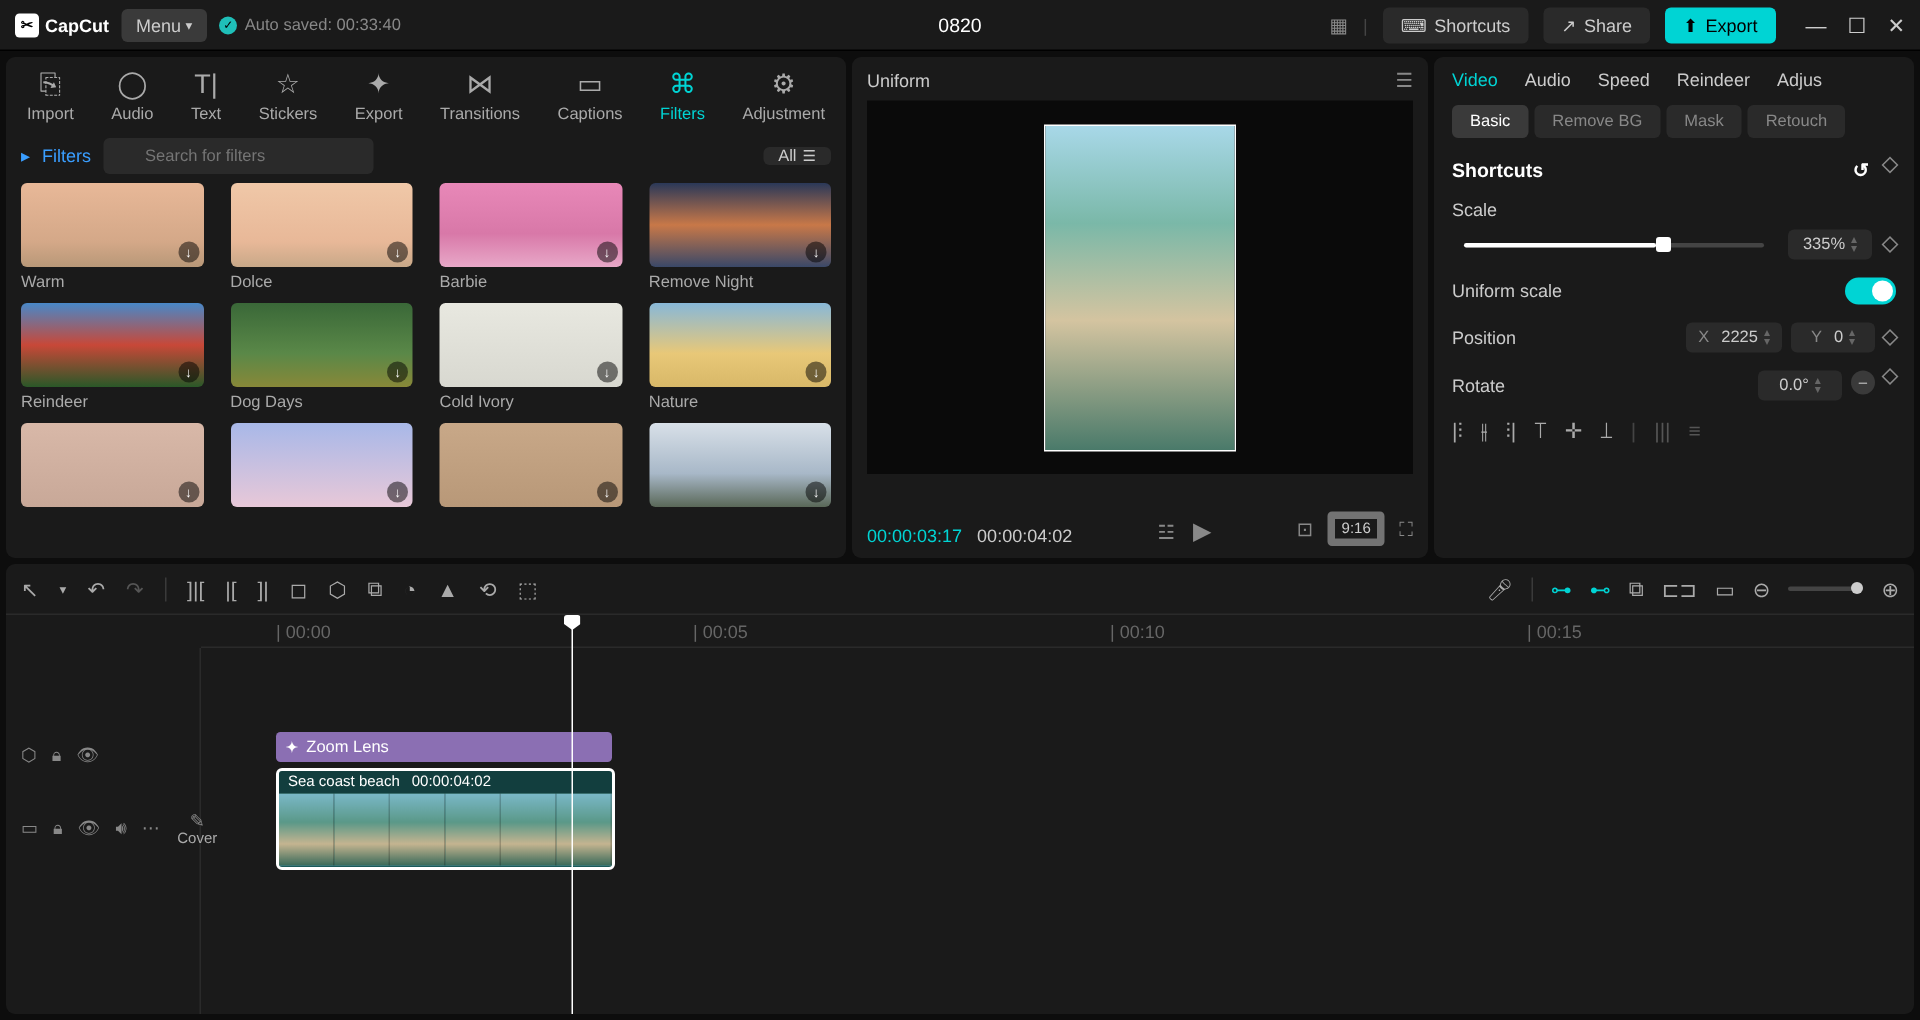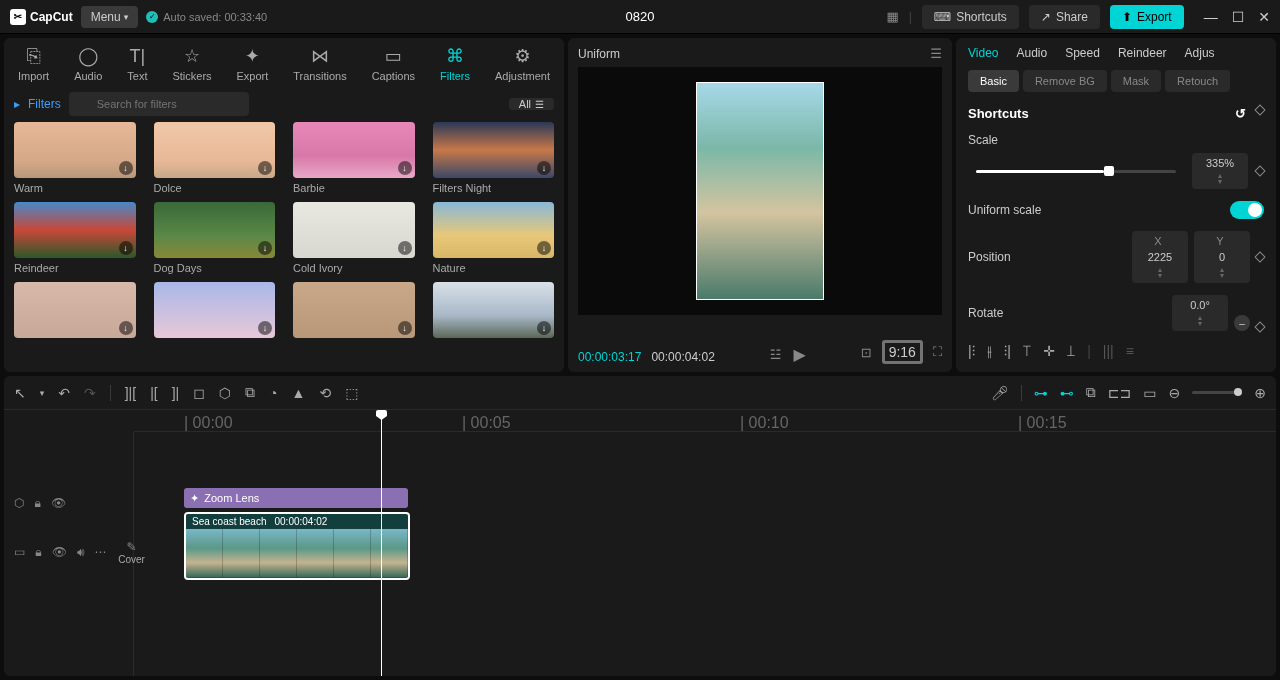--- a/index.html
+++ b/index.html
@@ -38,55 +38,55 @@
 .player-title { color:#ccc; font-size:12px; }
 .preview-area { flex:1; background:#0a0a0a; display:flex; align-items:center; justify-content:center; position:relative; }
 .preview-frame { width:128px; height:218px; border:1px solid #fff; display:flex; }
 .preview-content { width:100%; height:100%; background:linear-gradient(180deg,#a8d8e8 0%,#7ab8a8 30%,#d4c4a0 60%,#4a7a6a 100%); position:relative; }
 .player-controls { display:flex; align-items:flex-end; justify-content:space-between; margin-top:25px; }
 .time-display { display:flex; gap:10px; font-size:12px; font-family:monospace; }
 .time-current { color:#00d4d4; }
 .time-total { color:#ccc; }
 .pc-center { display:flex; gap:12px; align-items:center; color:#ccc; }
 .pc-right { display:flex; gap:10px; align-items:center; color:#ccc; }
-.ratio-badge { border:3px solid #737373; border-radius:3px; padding:1px 4px; font-size:14px; }
+.ratio-badge { border:5px solid #737373; border-radius:3px; padding:1px 4px; font-size:10px; }
 .right-panel { width:320px; background:#1a1a1a; border-radius:6px; margin:4px; padding:8px 12px; overflow:hidden; }
 .prop-tabs { display:flex; gap:18px; margin-bottom:10px; font-size:12px; white-space:nowrap; overflow:hidden; }
 .prop-tab { color:#ccc; cursor:pointer; }
 .prop-tab.active { color:#00d4d4; font-weight:500; }
 .sub-tabs { display:flex; gap:4px; margin-bottom:14px; }
 .sub-tab { background:#2a2a2a; padding:5px 12px; border-radius:4px; font-size:11px; color:#888; cursor:pointer; }
 .sub-tab.active { background:#3a3a3a; color:#fff; }
 .section-title { display:flex; justify-content:space-between; align-items:center; margin-bottom:12px; }
 .section-title span { font-weight:600; color:#fff; font-size:13px; }
 .section-icons { display:flex; gap:10px; color:#888; }
 .prop-row { display:flex; align-items:center; justify-content:space-between; margin-bottom:12px; font-size:12px; gap:8px; }
 .prop-label { color:#ccc; }
 .slider { flex:1; height:3px; background:#444; position:relative; border-radius:2px; margin:0 8px; }
 .slider-fill { height:100%; background:#fff; border-radius:2px; }
 .slider-thumb { position:absolute; width:10px; height:10px; background:#fff; border-radius:2px; top:-4px; }
-.value-box { background:#2a2a2a; padding:4px 8px; border-radius:4px; font-size:11px; color:#ccc; display:flex; align-items:center; gap:4px; min-width:56px; justify-content:center;flex-direction:column; }
+.value-box { background:#2a2a2a; padding:4px 8px; border-radius:4px; font-size:11px; color:#ccc; display:flex; align-items:center; gap:4px; min-width:56px; justify-content:center; }
 .stepper { color:#666; font-size:8px; line-height:6px; }
 .toggle { width:34px; height:18px; background:#00d4d4; border-radius:9px; position:relative; cursor:pointer; }
 .toggle::after { content:""; position:absolute; width:14px; height:14px; background:#fff; border-radius:50%; top:2px; right:2px; }
 .align-row { display:flex; gap:12px; margin-top:8px; color:#aaa; }
 .align-row span { cursor:pointer; font-size:14px; }
 .icon-btn { color:#888; cursor:pointer; font-size:13px; }
 .diamond { transform:rotate(45deg); display:inline-block; width:8px; height:8px; border:1px solid #888; }
 .circle-btn { width:16px; height:16px; border-radius:50%; background:#3a3a3a; display:flex; align-items:center; justify-content:center; font-size:10px; }
 .timeline-area { height:300px; background:#1a1a1a; margin:0 4px 4px; border-radius:6px; display:flex; flex-direction:column; }
 .timeline-toolbar { height:34px; display:flex; align-items:center; padding:0 10px; gap:14px; color:#aaa; border-bottom:1px solid #2a2a2a; }
 .tt-group { display:flex; gap:14px; align-items:center; }
 .tt-sep { width:1px; height:16px; background:#3a3a3a; }
 .tt-right { margin-left:auto; display:flex; gap:12px; align-items:center; }
 .tt-icon { cursor:pointer; font-size:14px; }
 .tt-icon.cyan { color:#00d4d4; }
 .zoom-slider { width:50px; height:3px; background:#444; position:relative; border-radius:2px; }
 .zoom-slider::after { content:""; position:absolute; width:8px; height:8px; background:#ccc; border-radius:50%; top:-3px; right:0; }
-.ruler { height:22px; position:relative; color:#666; font-size:16px; border-bottom:1px solid #2a2a2a; margin-left:130px; }
+.ruler { height:22px; position:relative; color:#666; font-size:12px; border-bottom:1px solid #2a2a2a; margin-left:130px; }
 .ruler-mark { position:absolute; top:4px; }
 .playhead { position:absolute; top:0; width:1px; background:#fff; z-index:10; }
 .playhead::before { content:""; position:absolute; top:0; left:-5px; width:11px; height:10px; background:#fff; border-radius:2px; clip-path:polygon(0 0,100% 0,100% 60%,50% 100%,0 60%); }
 .tracks-area { flex:1; display:flex; position:relative; }
 .track-labels { width:130px; border-right:1px solid #2a2a2a; }
 .track-label-row { height:30px; display:flex; align-items:center; gap:10px; padding:0 10px; color:#888; font-size:12px; }
 .cover-btn { width:30px; text-align:center; font-size:10px; color:#aaa; }
 .tracks { flex:1; position:relative; }
 .effect-clip { position:absolute; top:56px; left:50px; width:224px; height:20px; background:#8b6fb3; border-radius:3px; display:flex; align-items:center; padding:0 6px; gap:5px; color:#fff; font-size:11px; }
 .video-clip { position:absolute; top:80px; left:50px; width:226px; height:68px; background:#1a5a5a; border:2px solid #fff; border-radius:4px; overflow:hidden; }
@@ -193,21 +193,21 @@
         <div class="filter-item">
           <div class="filter-thumb" style="background:linear-gradient(180deg,#e888b8 0%,#d878a8 60%,#e8a8c8 100%)">
             <span class="dl-icon">↓</span>
           </div>
           <div class="filter-name">Barbie</div>
         </div>
         <div class="filter-item">
           <div class="filter-thumb" style="background:linear-gradient(180deg,#2a3858 0%,#c87848 50%,#3a4868 100%)">
             <span class="dl-icon">↓</span>
           </div>
-          <div class="filter-name">Filters Night</div>
+          <div class="filter-name">Remove Night</div>
         </div>
         <div class="filter-item">
           <div class="filter-thumb" style="background:linear-gradient(180deg,#4888c8 0%,#c84838 50%,#2a5828 100%)">
             <span class="dl-icon">↓</span>
           </div>
           <div class="filter-name">Reindeer</div>
         </div>
         <div class="filter-item">
           <div class="filter-thumb" style="background:linear-gradient(180deg,#3a6838 0%,#5a8848 60%,#888838 100%)">
             <span class="dl-icon">↓</span>
@@ -326,21 +326,21 @@
         <div class="value-box">
             <span style="color:#888;margin-right:4px">Y</span>
             <span>0</span>
             <span class="stepper">▴<br>▾</span>
           </div>
         <span class="diamond"></span>
       </div>
     </div>
     <div class="prop-row">
       <span class="prop-label">Rotate</span>
-      <div style="display:flex; gap:6px; align-items:flex-end">
+      <div style="display:flex; gap:6px; align-items:flex-start">
         <div class="value-box">
             <span>0.0°</span>
             <span class="stepper">▴<br>▾</span>
           </div>
         <div class="circle-btn">–</div>
         <span class="diamond"></span>
       </div>
     </div>
     <div class="align-row">
       <span>|⫶</span>

